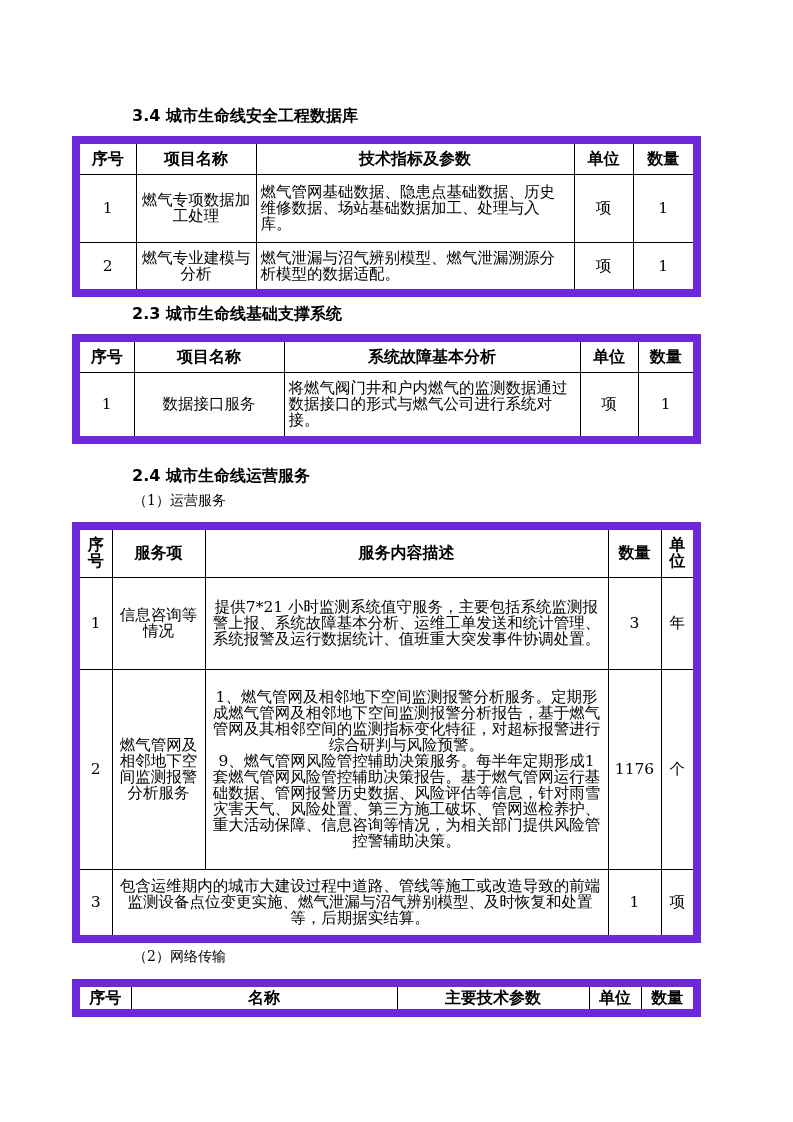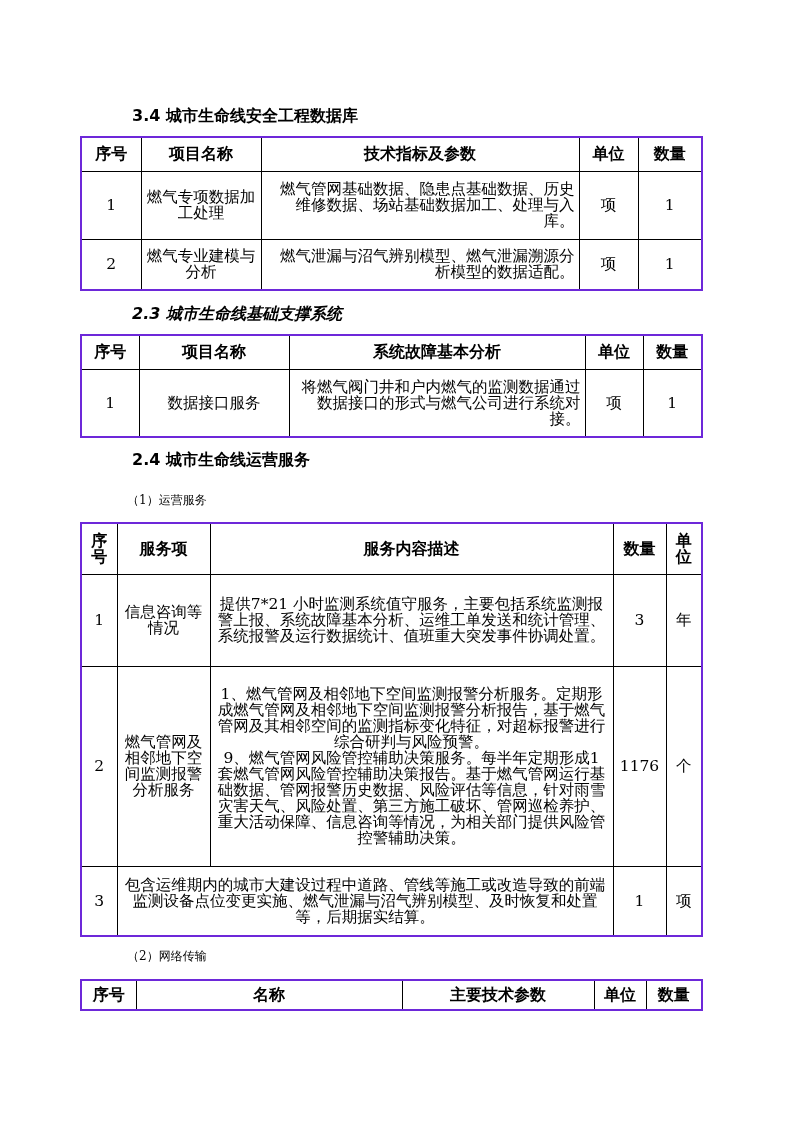--- a/index.html
+++ b/index.html
@@ -7,38 +7,38 @@
     width: 793px; height: 1122px; position: relative; overflow: hidden;
     font-family: "DejaVu Serif", "Liberation Serif", serif;
     color: #000;
   }
   .heading {
     position: absolute; left: 132px;
     font-family: "DejaVu Sans", "Liberation Sans", sans-serif;
     font-weight: bold; font-size: 16px; letter-spacing: 0px;
   }
   .subheading {
-    position: absolute; left: 127px;
-    font-size: 12px;
+    position: absolute; left: 133px;
+    font-size: 14px;
   }
   table {
-    position: absolute; left: 80px; width: 621px;
+    position: absolute; left: 72px; width: 621px;
     border-collapse: collapse; table-layout: fixed;
-    border: 2px solid #6d28d9;
+    border: 8px solid #6d28d9;
   }
   td, th {
     border: 1px solid #000; padding: 0 4px;
     font-size: 15.5px; line-height: 16px; text-align: center; vertical-align: middle;
     font-weight: normal;
   }
   th {
     font-family: "DejaVu Sans", "Liberation Sans", sans-serif;
     font-weight: bold; font-size: 16px;
   }
-  td.left { text-align: right; }
+  td.left { text-align: left; }
   td.center-text { text-align: center; }
   .para { display: block; }
 </style>
 </head>
 <body>
 
 <div class="heading" style="top:106px;">3.4 城市生命线安全工程数据库</div>
 <table style="top:136px;">
   <colgroup>
       <col style="width:60px">
@@ -65,21 +65,21 @@
   <tr style="height:51px;">
     <td>2</td>
     <td>燃气专业建模与分析</td>
     <td class="left">燃气泄漏与沼气辨别模型、燃气泄漏溯源分析模型的数据适配。</td>
     <td>项</td>
     <td>1</td>
   </tr>
 </tbody>
   </table>
 
-<div class="heading" style="top:304px;font-style:italic;">2.3 城市生命线基础支撑系统</div>
+<div class="heading" style="top:304px;">2.3 城市生命线基础支撑系统</div>
 <table style="top:334px;">
   <colgroup>
       <col style="width:58px">
       <col style="width:150px">
       <col style="width:296px">
       <col style="width:58px">
       <col style="width:59px">
     </colgroup>
   <tbody>
       <tr style="height:34px;">
@@ -92,21 +92,21 @@
   <tr style="height:68px;">
     <td>1</td>
     <td>数据接口服务</td>
     <td class="left">将燃气阀门井和户内燃气的监测数据通过数据接口的形式与燃气公司进行系统对接。</td>
     <td>项</td>
     <td>1</td>
   </tr>
 </tbody>
   </table>
 
-<div class="heading" style="top:450px;">2.4 城市生命线运营服务</div>
+<div class="heading" style="top:466px;">2.4 城市生命线运营服务</div>
 <div class="subheading" style="top:492px;">（1）运营服务</div>
 <table style="top:522px;">
   <colgroup>
       <col style="width:36px">
       <col style="width:93px">
       <col style="width:403px">
       <col style="width:53px">
       <col style="width:36px">
     </colgroup>
   <tbody>

